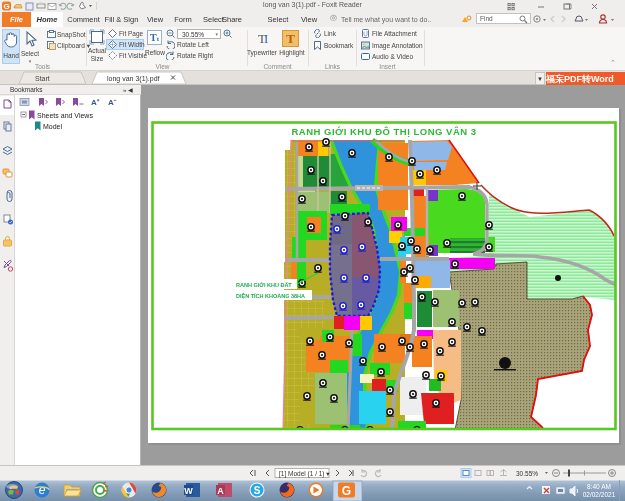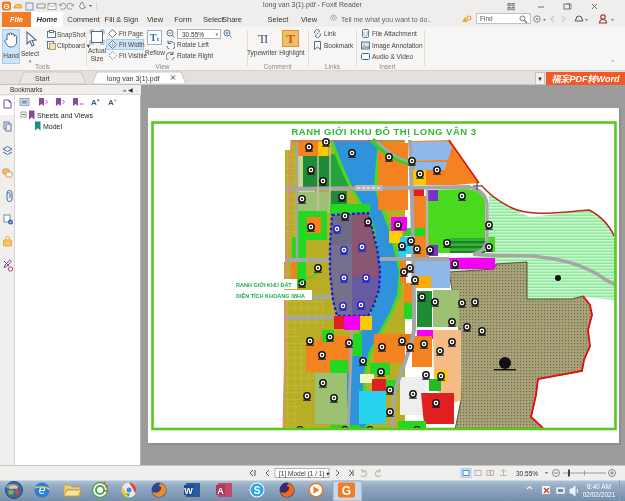--- a/index.html
+++ b/index.html
@@ -217,21 +217,21 @@
   <div class="abs" style="left:610px;top:59px;width:10px;height:8px;color:#888;font-size:7px;">⌃</div>
   <div class="abs" id="tabrow"></div>
   <svg class="abs" style="left:0;top:71px" width="625" height="14" viewBox="0 0 625 14">
     <polygon points="24,1 81,1 86,13 19,13" fill="#ece9e5" stroke="#c0bcb6" stroke-width="0.8"></polygon>
     <text x="35" y="9.5" font-size="7" fill="#444" font-family="Liberation Sans">Start</text>
     <polygon points="97,1 181,1 186,13 92,13" fill="#ffffff" stroke="#c0bcb6" stroke-width="0.8"></polygon>
     <text x="107" y="9.5" font-size="7" fill="#333" font-family="Liberation Sans">long van 3(1).pdf</text>
     <path d="M171,4.5 l4,4 M175,4.5 l-4,4" stroke="#444" stroke-width="1"></path>
   </svg>
   <div class="abs" style="left:535px;top:72px;width:10px;height:13px;background:#f2f0ee;border:1px solid #c8c4bf;color:#333;font-size:6px;text-align:center;line-height:12px;">▼</div>
-  <div class="abs" style="left:546px;top:71.5px;width:79px;height:14px;background:#f05a28;color:#fff;font-size:9px;font-weight:bold;text-align:center;line-height:14px;font-style:italic;">福杗PDF转Word</div>
+  <div class="abs" style="left:546px;top:71.5px;width:79px;height:14px;background:#f05a28;color:#fff;font-size:9px;font-weight:bold;text-align:left;line-height:14px;">福杗PDF转Word</div>
   <div class="abs" id="main"></div>
   <div class="abs" id="strip"></div>
   <div class="abs" id="bmpanel"></div>
   <div class="abs" id="bmheader">Bookmarks</div>
   <div class="abs" style="left:123px;top:86px;width:16px;height:9px;color:#333;font-size:6px;">» ◀</div>
   <svg class="abs" style="left:15px;top:96px" width="126" height="13" viewBox="0 0 126 13">
     <rect x="5" y="2.5" width="9" height="7" fill="#cfd8e8" stroke="#8a96b0" stroke-width="0.8"></rect>
       <rect x="7" y="4.5" width="5" height="3" fill="#8a96b0"></rect>
     <path d="M24,2 h5 v8 l-2.5,-2 -2.5,2 z" fill="#8a4a9e"></path>
       <path d="M30.5,4 l2,2 -2,2" stroke="#8a4a9e" stroke-width="0.9" fill="none"></path>

